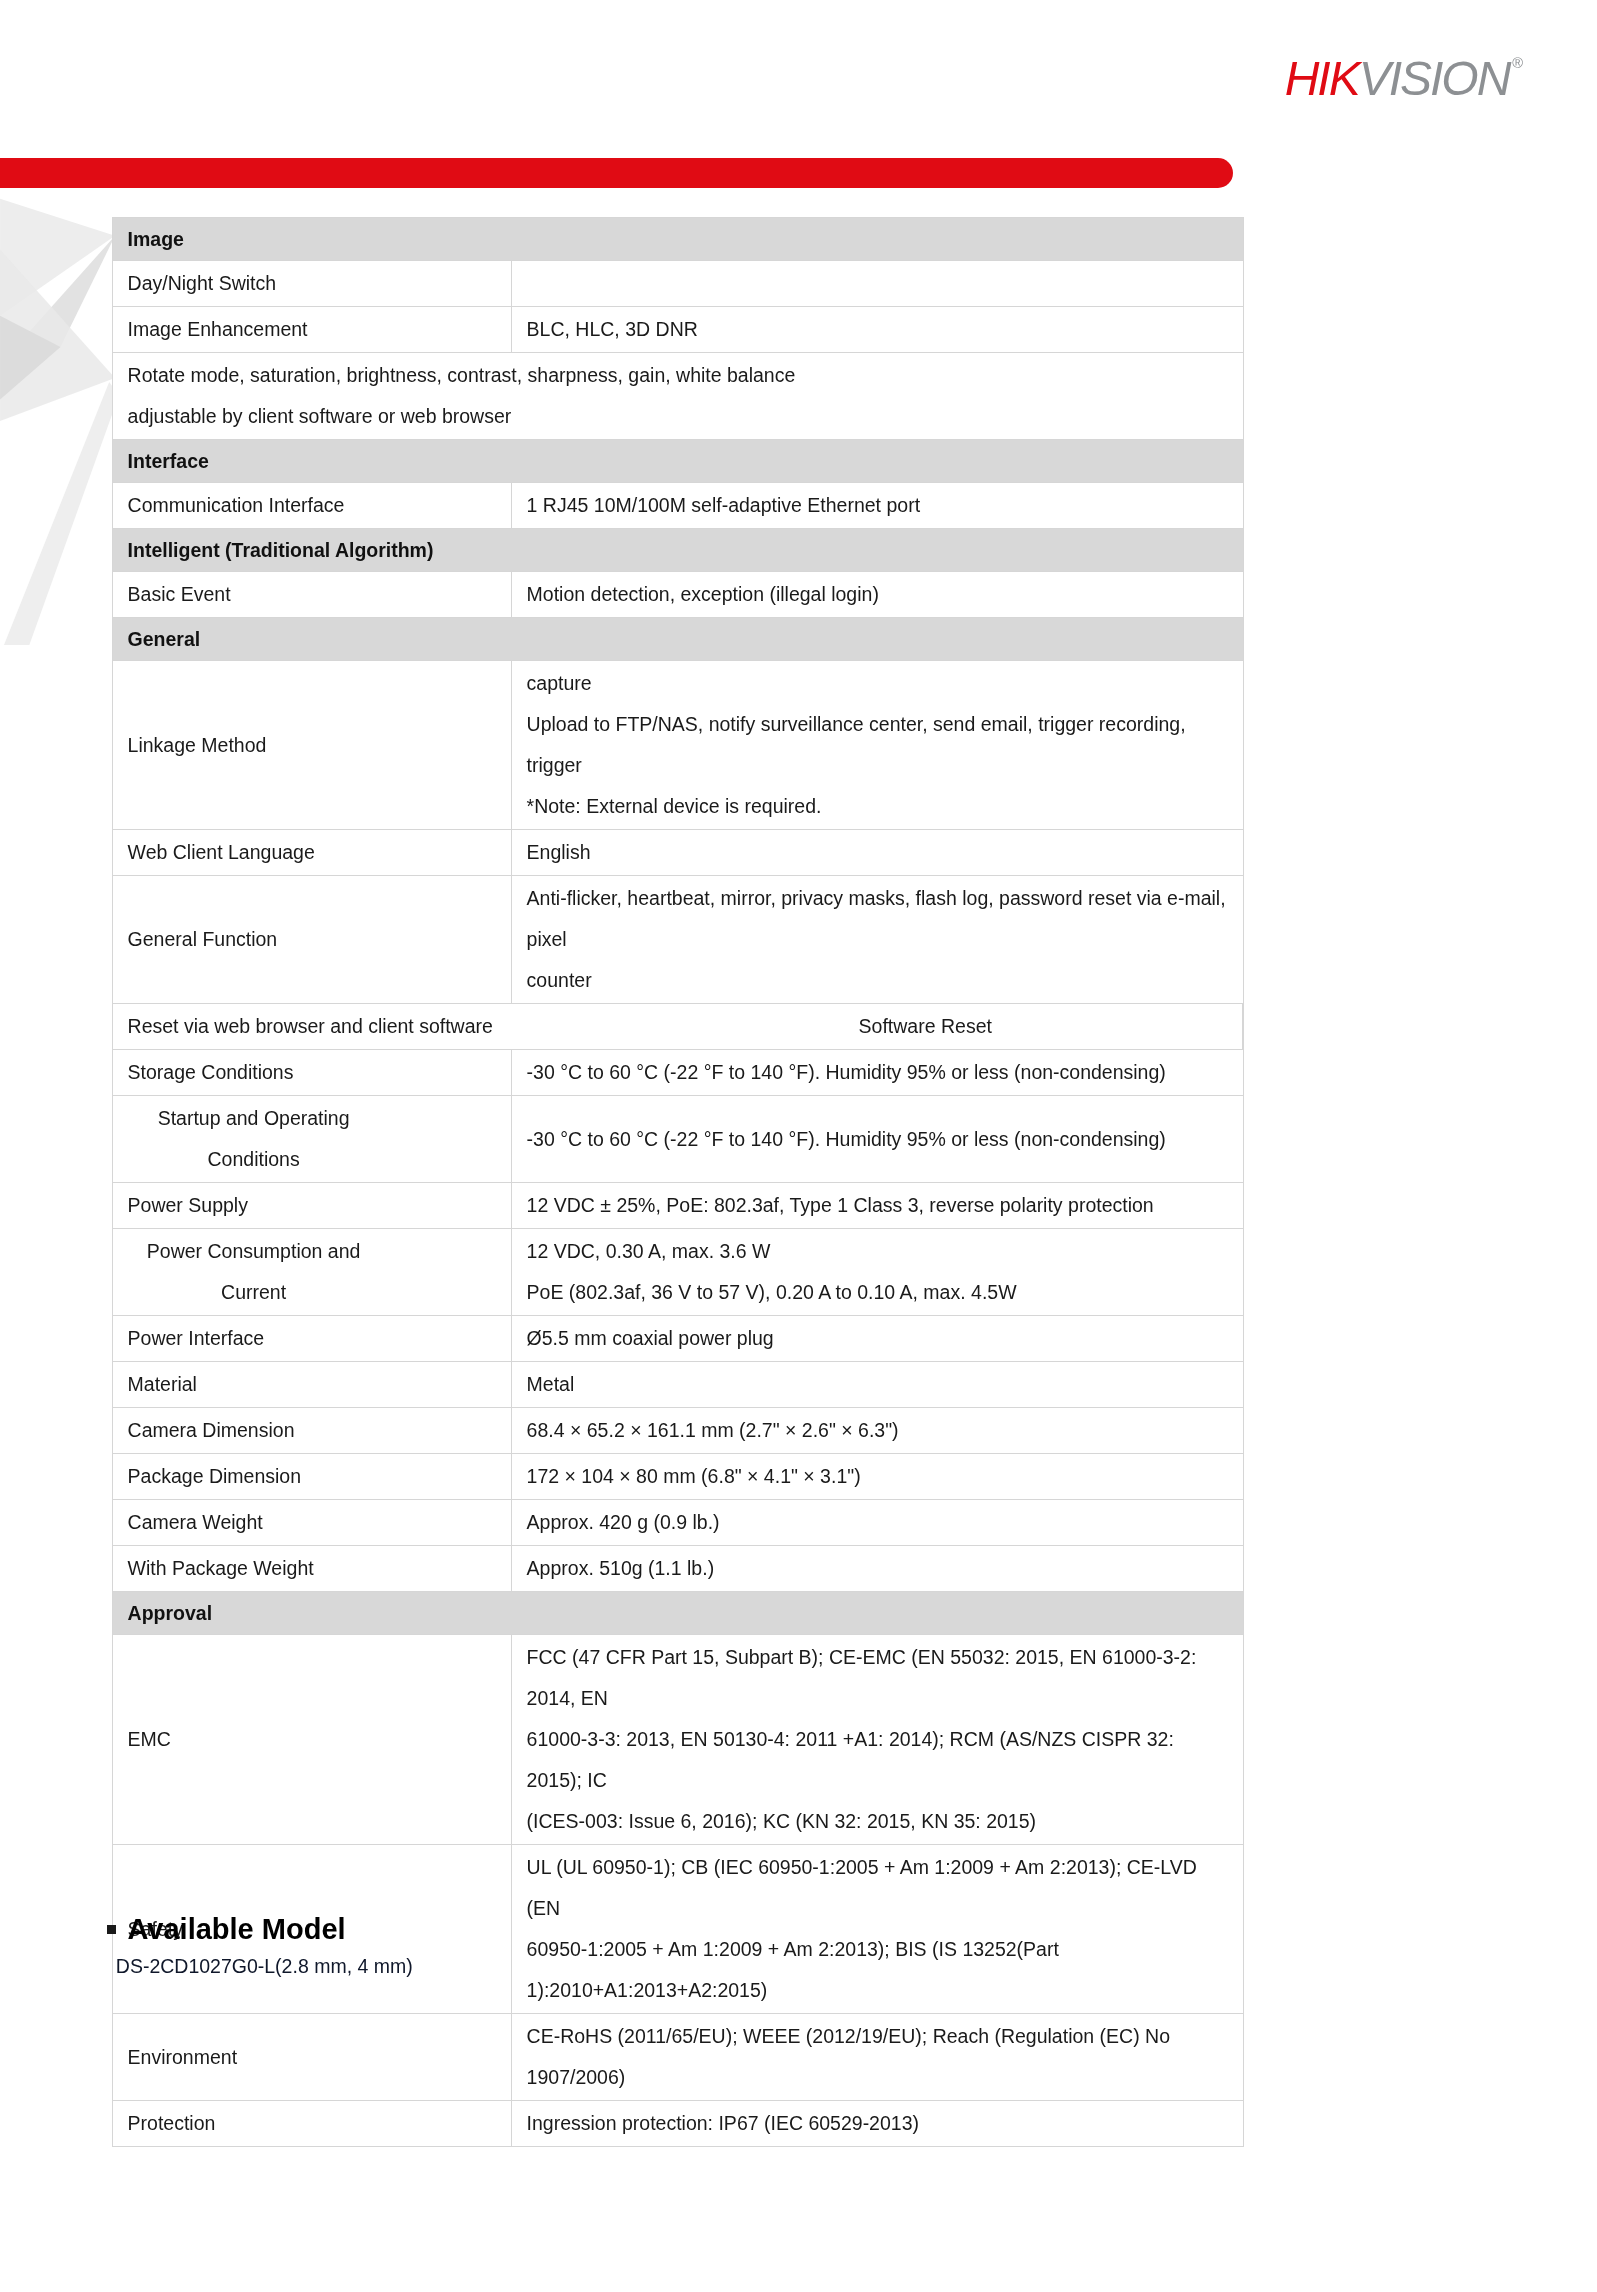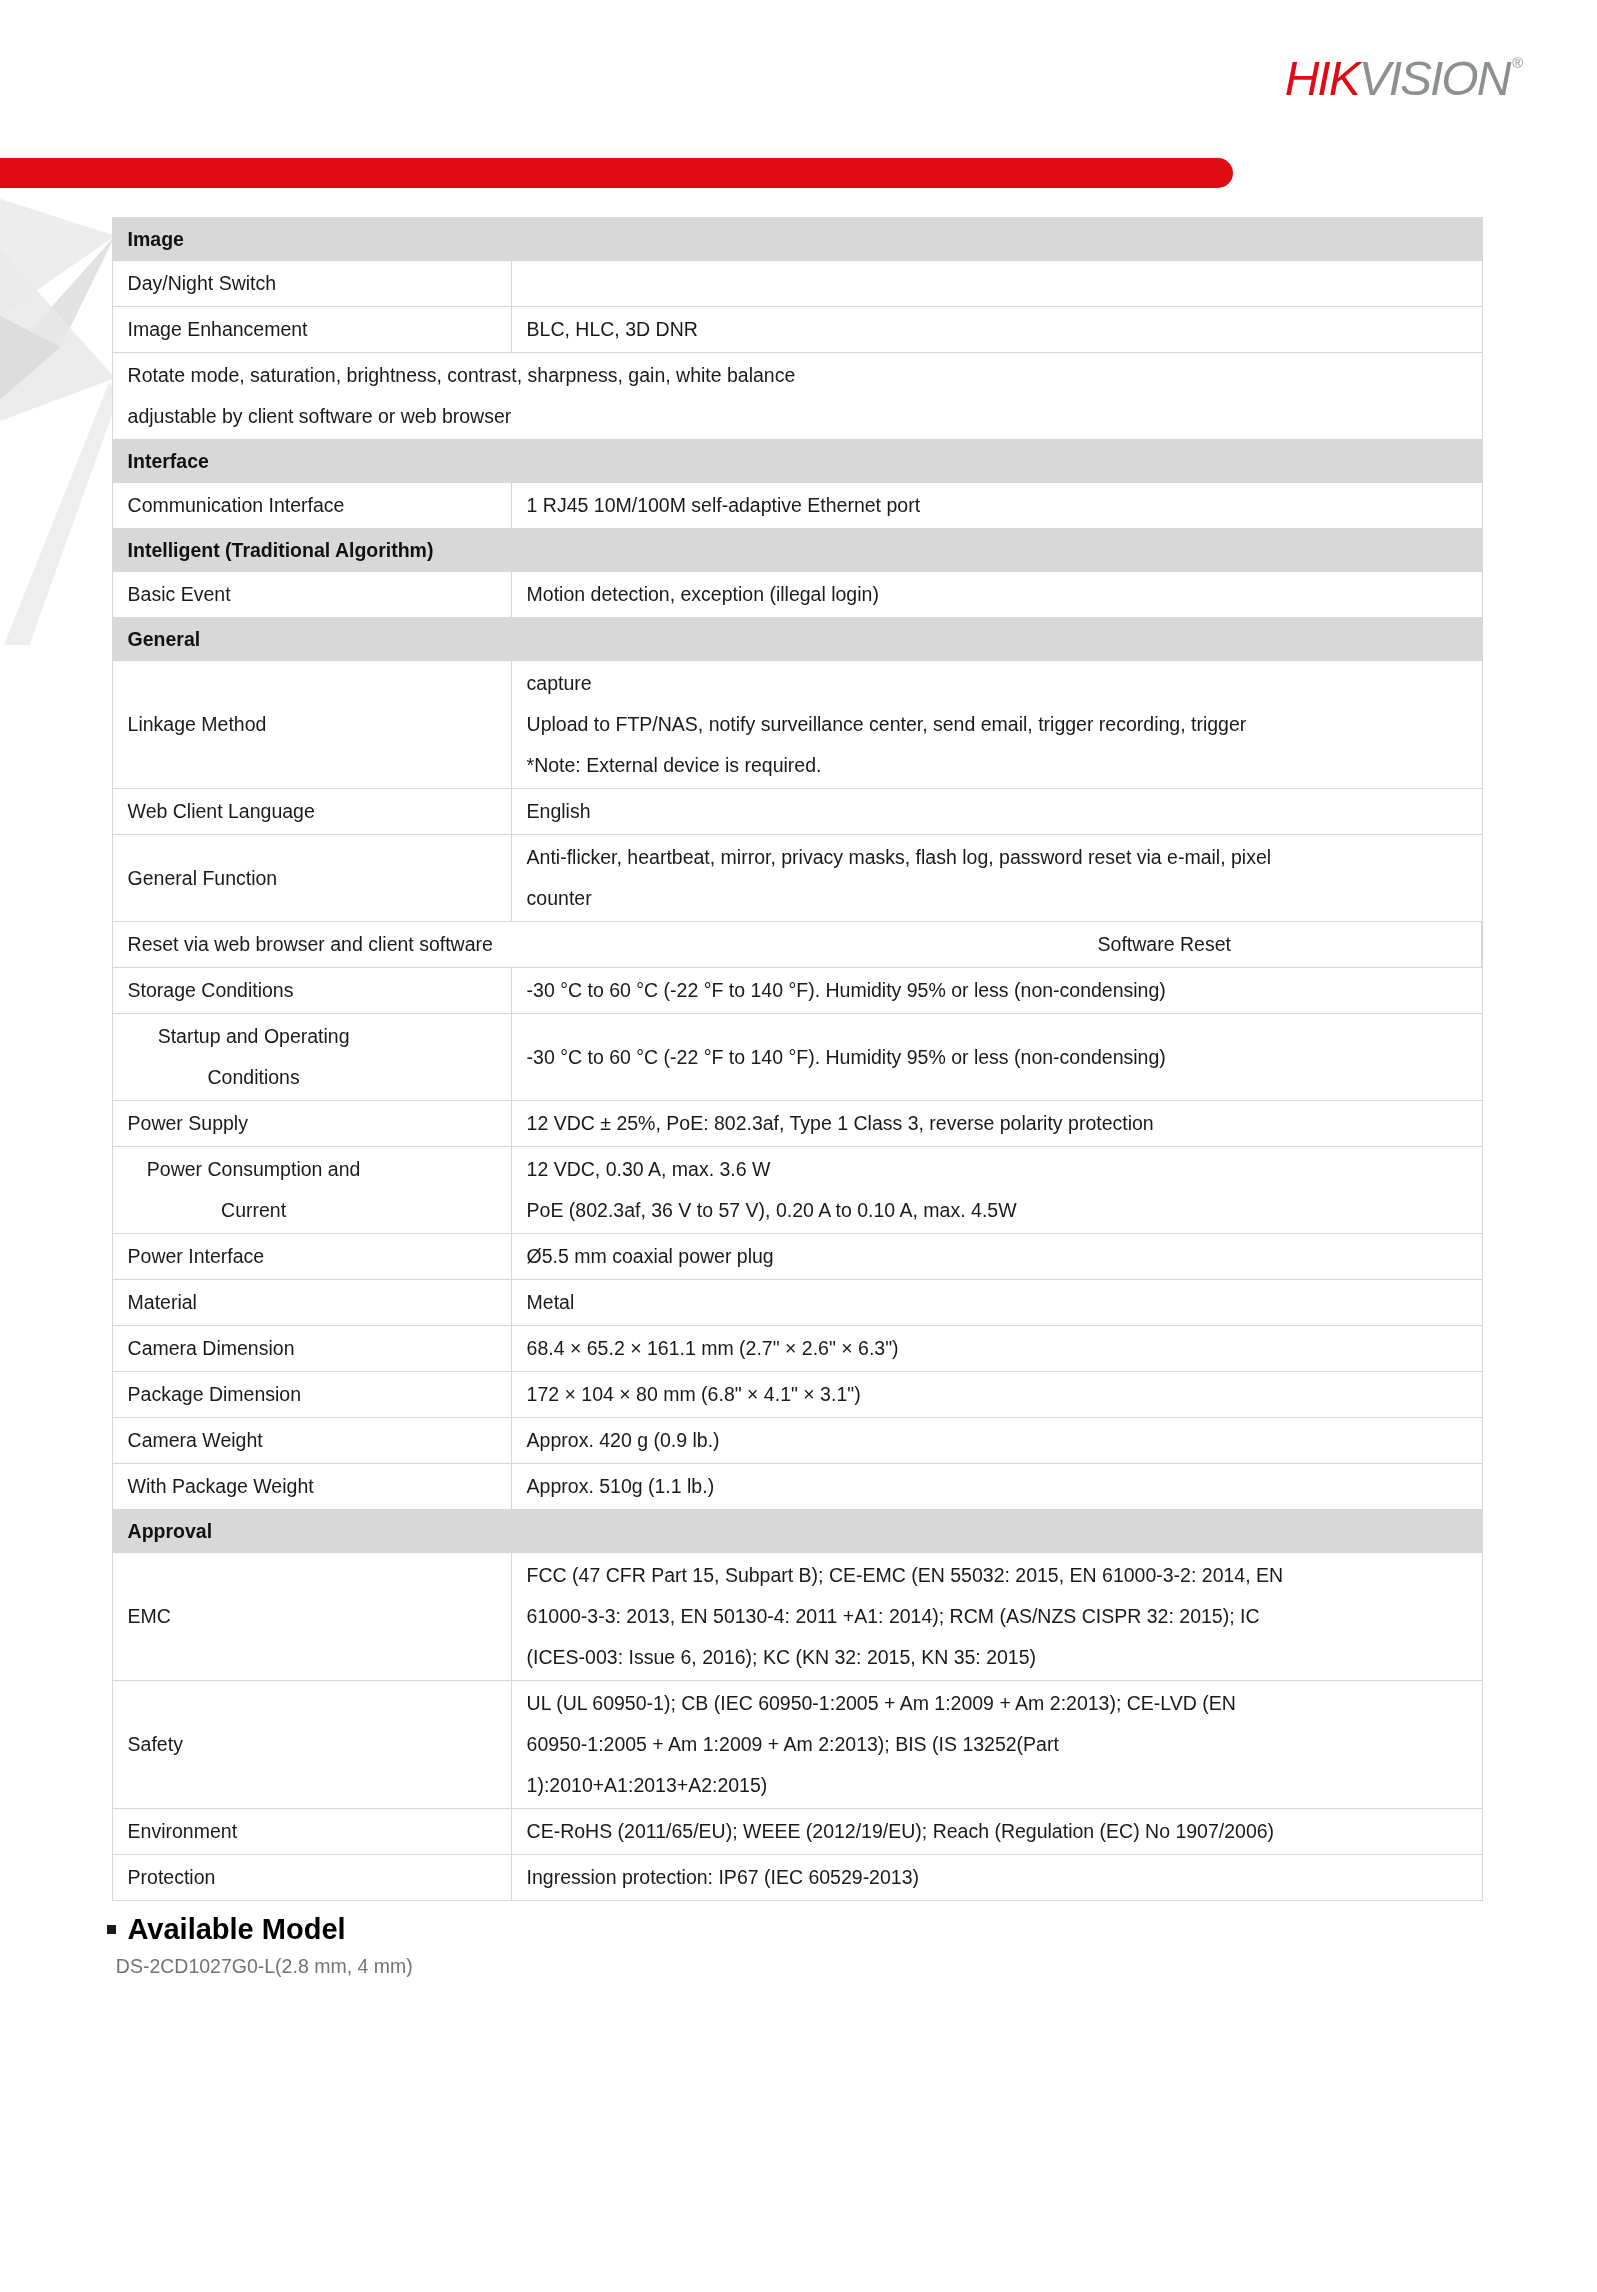--- a/index.html
+++ b/index.html
@@ -56,21 +56,21 @@
     top: 191px;
     width: 119px;
     height: 454px;
   }
 
   
   .table-wrap {
     position: absolute;
     left: 112px;
     top: 217px;
-    width: 1371px;
+    width: 1132px;
   }
   .spec-table {
     width: 100%;
     border: 1.5px solid var(--border, #d6d6d6);
     border-bottom: none;
     box-sizing: border-box;
     font-size: 19.5px;
   }
   .row { border-bottom: 1.5px solid var(--border, #d6d6d6); box-sizing: border-box; }
   .row.section {
@@ -120,21 +120,21 @@
     width: 8.8px;
     height: 8.8px;
     background: #1a1a1a;
     display: inline-block;
     margin-right: 11.7px;
     flex: 0 0 8.8px;
   }
   .models p {
     margin: 8.8px 0 0 8.8px;
     font-size: 19.5px;
-    color: #737373;
+    color: #0f172a;
   }
 </style>
 </head>
 <body>
 
 <div class="page">
 
   <div class="logo">
     <span class="hik">HIK</span><span class="vision">VISION</span><span class="reg">®</span>
   </div>

